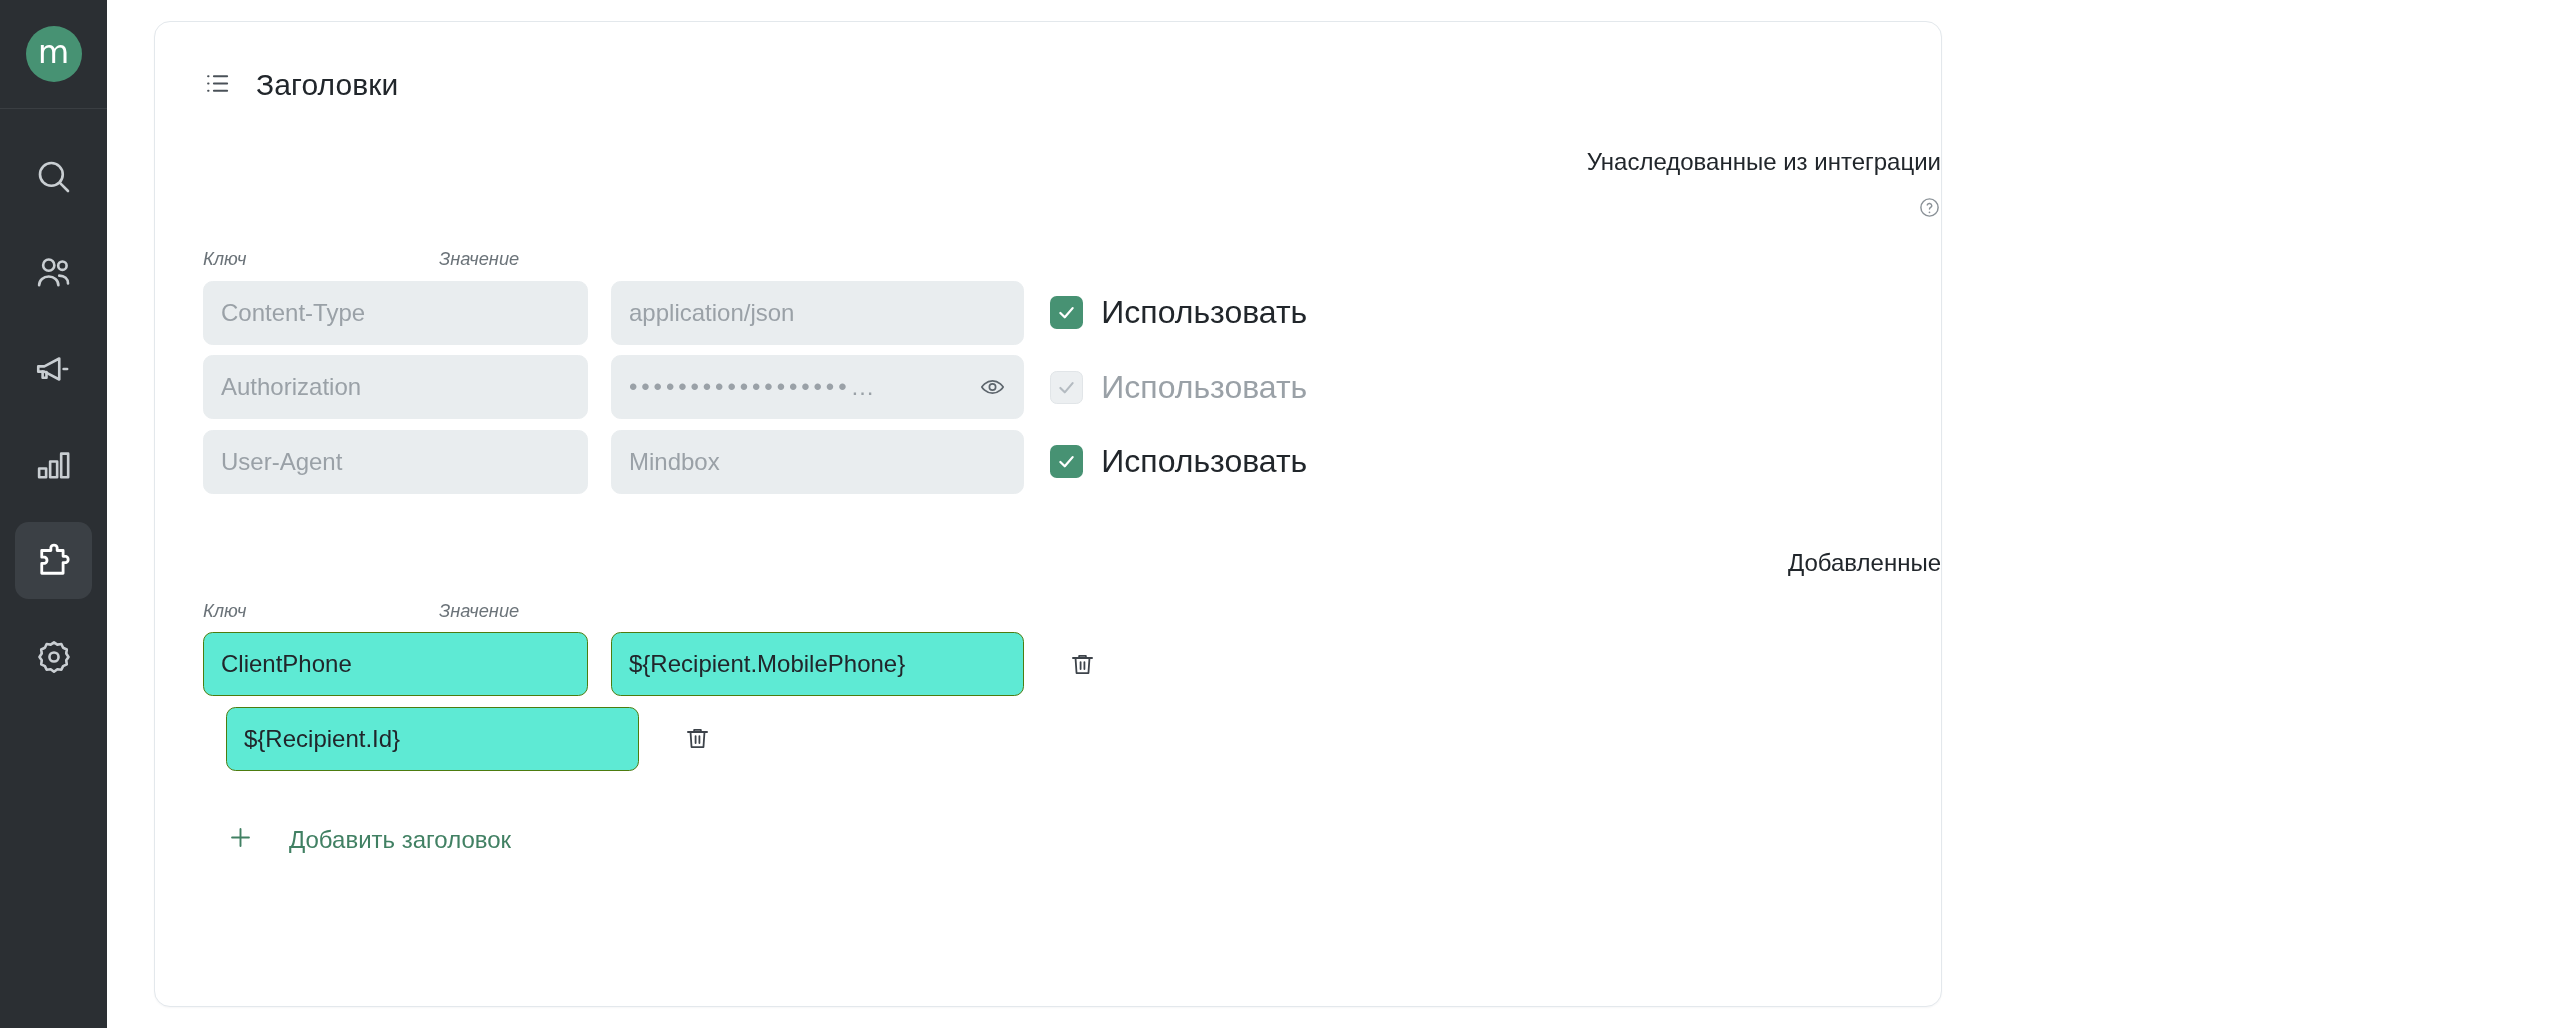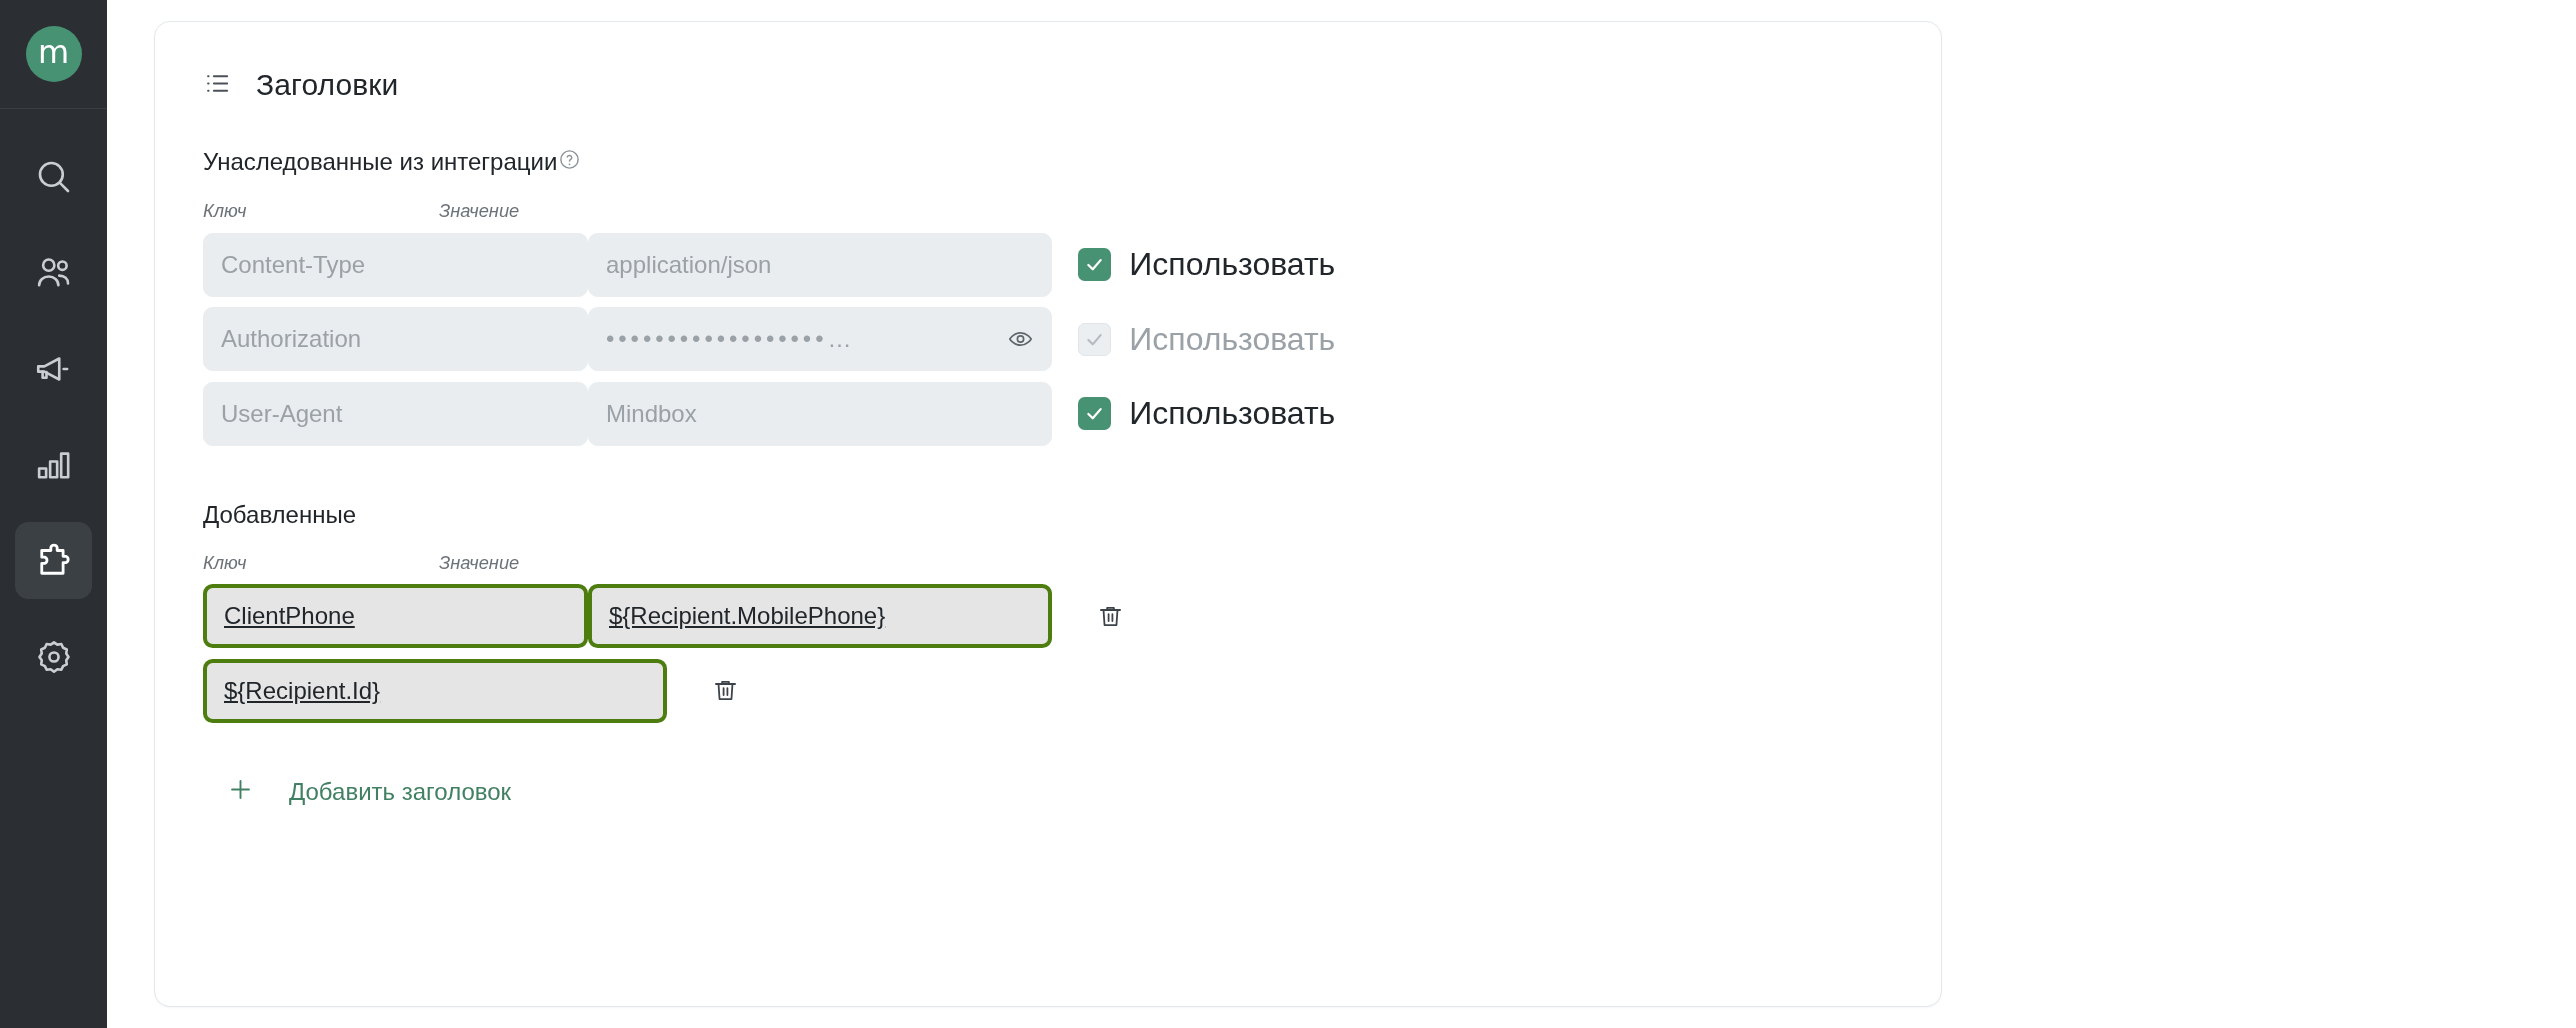--- a/index.html
+++ b/index.html
@@ -104,25 +104,26 @@
     color: #21262b;
     letter-spacing: 0.1px;
   }
 
   .body {
     padding: 0 0 0 48px;
   }
 
   .section-title {
     display: flex;
-    align-items: flex-start;
-    gap: 1px;
+    align-items: flex-end;
+    gap: 20px;
     margin-top: 46px;
     font-size: 24px;
     color: #21262b;
+    flex-direction: column;
   }
 
   .section-title.added { margin-top: 55px; }
 
   .col-labels {
     display: flex;
     margin-top: 23px;
     font-style: italic;
   }
   .col-label {
@@ -140,33 +141,32 @@
   .field {
     height: 64px;
     border-radius: 9.6px;
     display: flex;
     align-items: center;
     padding: 0 17px;
     font-size: 24px;
   }
 
   .field.key   { width: 385px; }
-  .field.value { width: 464px; position: relative; }
+  .field.value { width: 413px; margin-left: 23px; position: relative; }
 
   .field.disabled {
     background: #e9edef;
     border: 1px solid #e9edef;
     color: #9aa1a7;
   }
 
   .field.editable {
-    background: #e5e5e5;
-    border: 4px solid #4d7c0f;
+    background: #5eead4;
+    border: 1px solid #4d7c0f;
     color: #21262b;
-    text-decoration: underline;
   }
 
   .dots {
     letter-spacing: 3.9px;
     font-size: 24px;
     color: #9aa1a7;
     line-height: 1;
   }
 
   .eye-btn {

